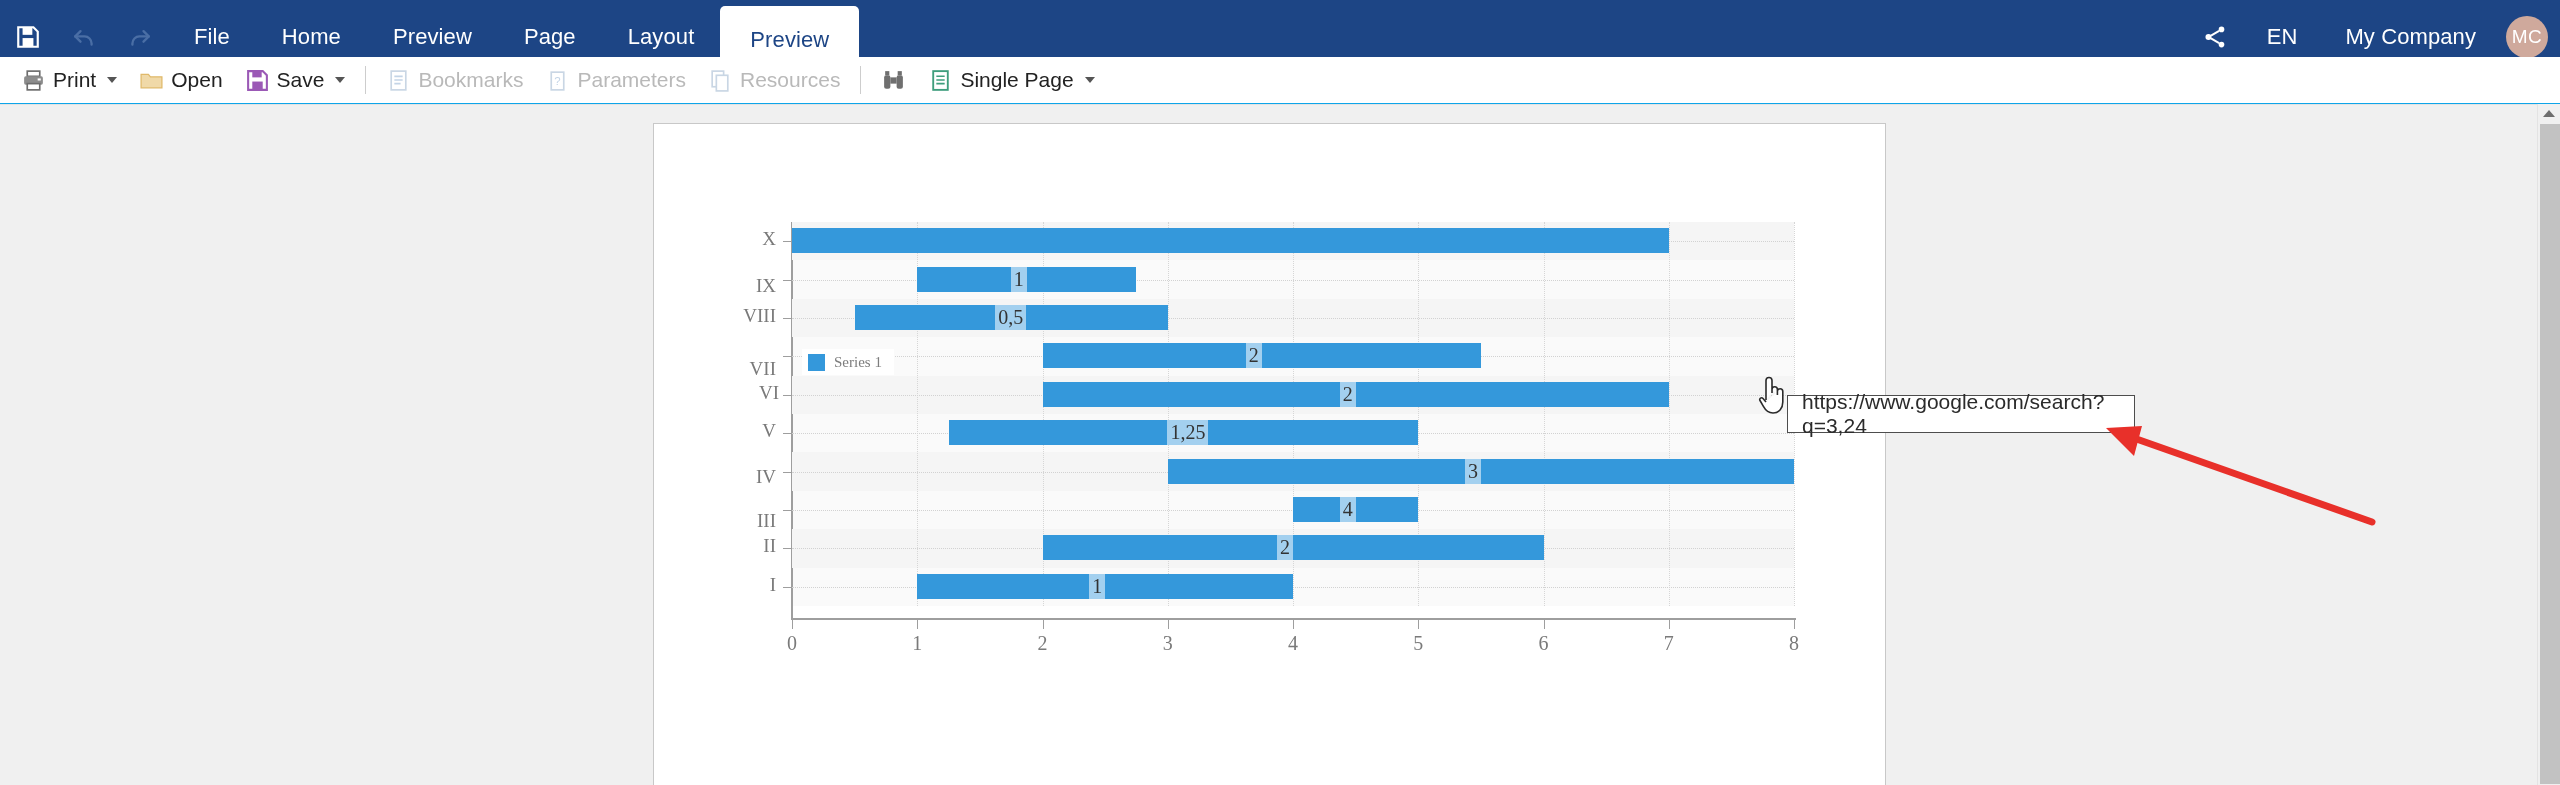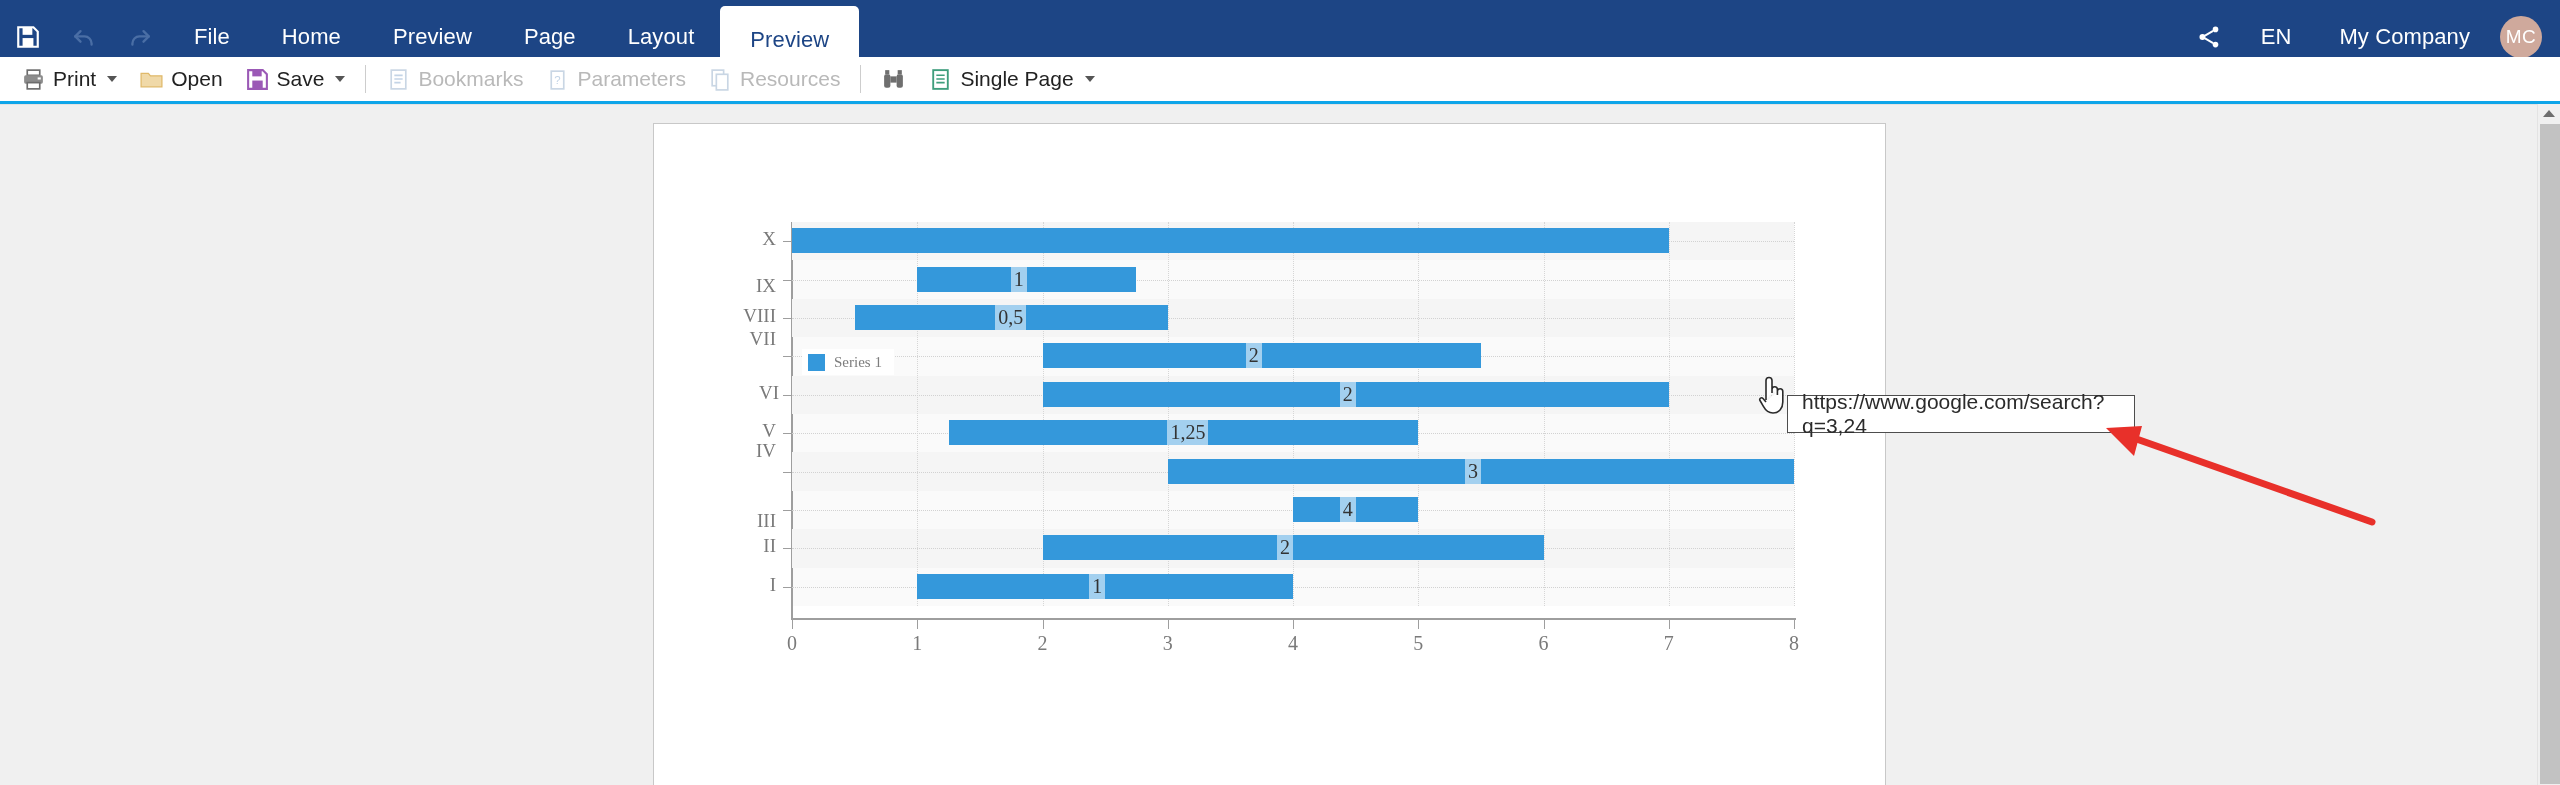--- a/index.html
+++ b/index.html
@@ -32,27 +32,27 @@
   }
   .nav-right{margin-left:auto;display:flex;align-items:stretch;}
   .nav-right .nav-tab{padding:0 24px;}
   .publish-btn{
     background:#143361;color:#ffffff;display:flex;align-items:center;
     padding:0 40px;font-size:22px;cursor:pointer;
   }
   .avatar{
     width:42px;height:42px;border-radius:50%;background:#cfa99c;
     color:#ffffff;font-size:19px;display:flex;align-items:center;
-    justify-content:center;align-self:center;margin-right:18px;margin-left:6px;
+    justify-content:center;align-self:center;margin-right:12px;margin-left:6px;
     letter-spacing:.5px;
   }
   
   .toolbar{
     position:absolute;left:0;top:57px;width:2560px;height:47px;
-    background:#ffffff;border-bottom:3px solid #0ea5e9;
+    background:#ffffff;border-bottom:1px solid #0ea5e9;
     display:flex;align-items:center;padding-left:10px;box-sizing:border-box;
   }
   .tb-item{
     display:flex;align-items:center;gap:7px;padding:0 11px;height:38px;
     font-size:21px;color:#222;cursor:pointer;white-space:nowrap;
   }
   .tb-item.disabled{color:#b9b9b9;cursor:default;}
   .tb-sep{width:1px;height:28px;background:#cdcdcd;margin:0 9px;}
   .caret{
     width:0;height:0;border-left:5px solid transparent;border-right:5px solid transparent;
@@ -311,24 +311,24 @@
           <div class="ytick" style="top: 386px;"></div>
           <div class="gridrow" style="top: 424.4px;"></div>
           <div class="ytick" style="top: 424.4px;"></div>
           <div class="gridrow" style="top: 462.8px;"></div>
           <div class="ytick" style="top: 462.8px;"></div>
         </div>
       <div id="ylabels-layer">
           <div class="ylab" style="left: 62px; top: 104.2px;">X</div>
           <div class="ylab" style="left: 62px; top: 151px;">IX</div>
           <div class="ylab" style="left: 62px; top: 181px;">VIII</div>
-          <div class="ylab" style="left: 62px; top: 204px;">VII</div>
+          <div class="ylab" style="left: 62px; top: 234px;">VII</div>
           <div class="ylab" style="left: 65px; top: 257.8px;">VI</div>
           <div class="ylab" style="left: 62px; top: 296.2px;">V</div>
-          <div class="ylab" style="left: 62px; top: 316px;">IV</div>
+          <div class="ylab" style="left: 62px; top: 342px;">IV</div>
           <div class="ylab" style="left: 62px; top: 386px;">III</div>
           <div class="ylab" style="left: 62px; top: 411.4px;">II</div>
           <div class="ylab" style="left: 62px; top: 449.8px;">I</div>
         </div>
       <div id="bars-layer">
           <div class="bar" style="left: 138px; width: 876.75px; top: 104.2px; background: rgb(52, 152, 219);"></div>
           <div class="bar" style="left: 263.25px; width: 219.188px; top: 142.6px; background: rgb(52, 152, 219);"></div>
           <div class="barlabel" style="left: 356.844px; top: 142.6px;">1</div>
           <div class="bar" style="left: 200.625px; width: 313.125px; top: 181px; background: rgb(52, 152, 219);"></div>
           <div class="barlabel" style="left: 341.188px; top: 181px;">0,5</div>

